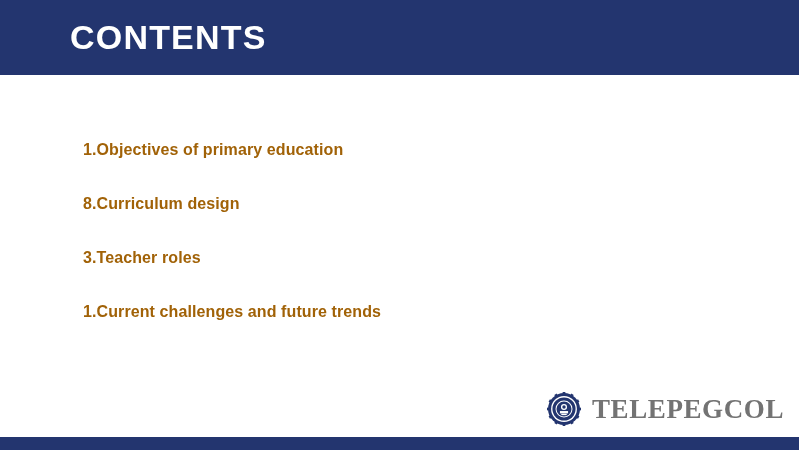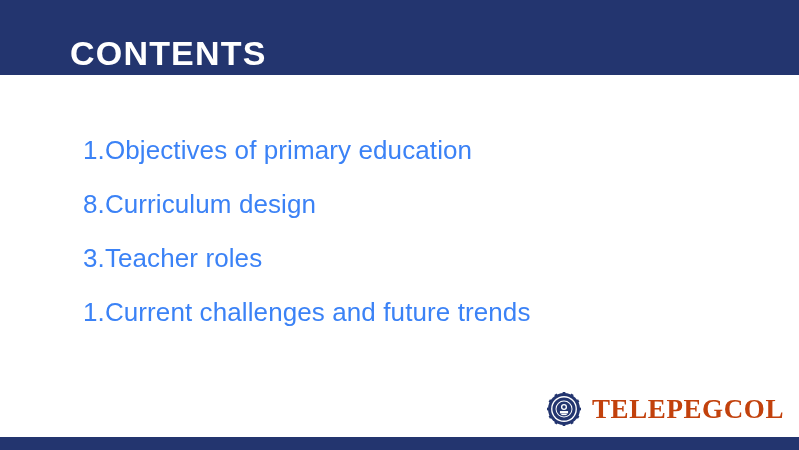--- a/index.html
+++ b/index.html
@@ -32,34 +32,33 @@
   .header-title {
     position: absolute;
     left: 70px;
     top: 15px;
     font-size: 34px;
     font-weight: bold;
     color: #ffffff;
     letter-spacing: 1.2px;
     line-height: 44px;
     white-space: nowrap;
-    margin-top: 16px;
   }
 
   
   .contents-list {
     position: absolute;
     left: 83px;
     top: 135px;
     width: 650px;
   }
   .contents-item {
-    font-size: 26px;
-    font-weight: normal;
-    color: #3b82f6;
+    font-size: 16px;
+    font-weight: bold;
+    color: #a16207;
     line-height: 30px;
     height: 30px;
     margin-bottom: 24px;
     white-space: nowrap;
     letter-spacing: 0.1px;
   }
   .contents-item:last-child {
     margin-bottom: 0;
   }
 
@@ -76,21 +75,21 @@
     width: 34px;
     height: 34px;
     flex: 0 0 34px;
     margin-right: 11px;
     display: block;
   }
   .logo-wordmark {
     font-family: "Liberation Serif", serif;
     font-size: 27px;
     font-weight: bold;
-    color: #c2410c;
+    color: #737373;
     letter-spacing: 0.6px;
     line-height: 30px;
     white-space: nowrap;
   }
 
   
   .footer-bar {
     position: absolute;
     left: 0;
     top: 437px;

